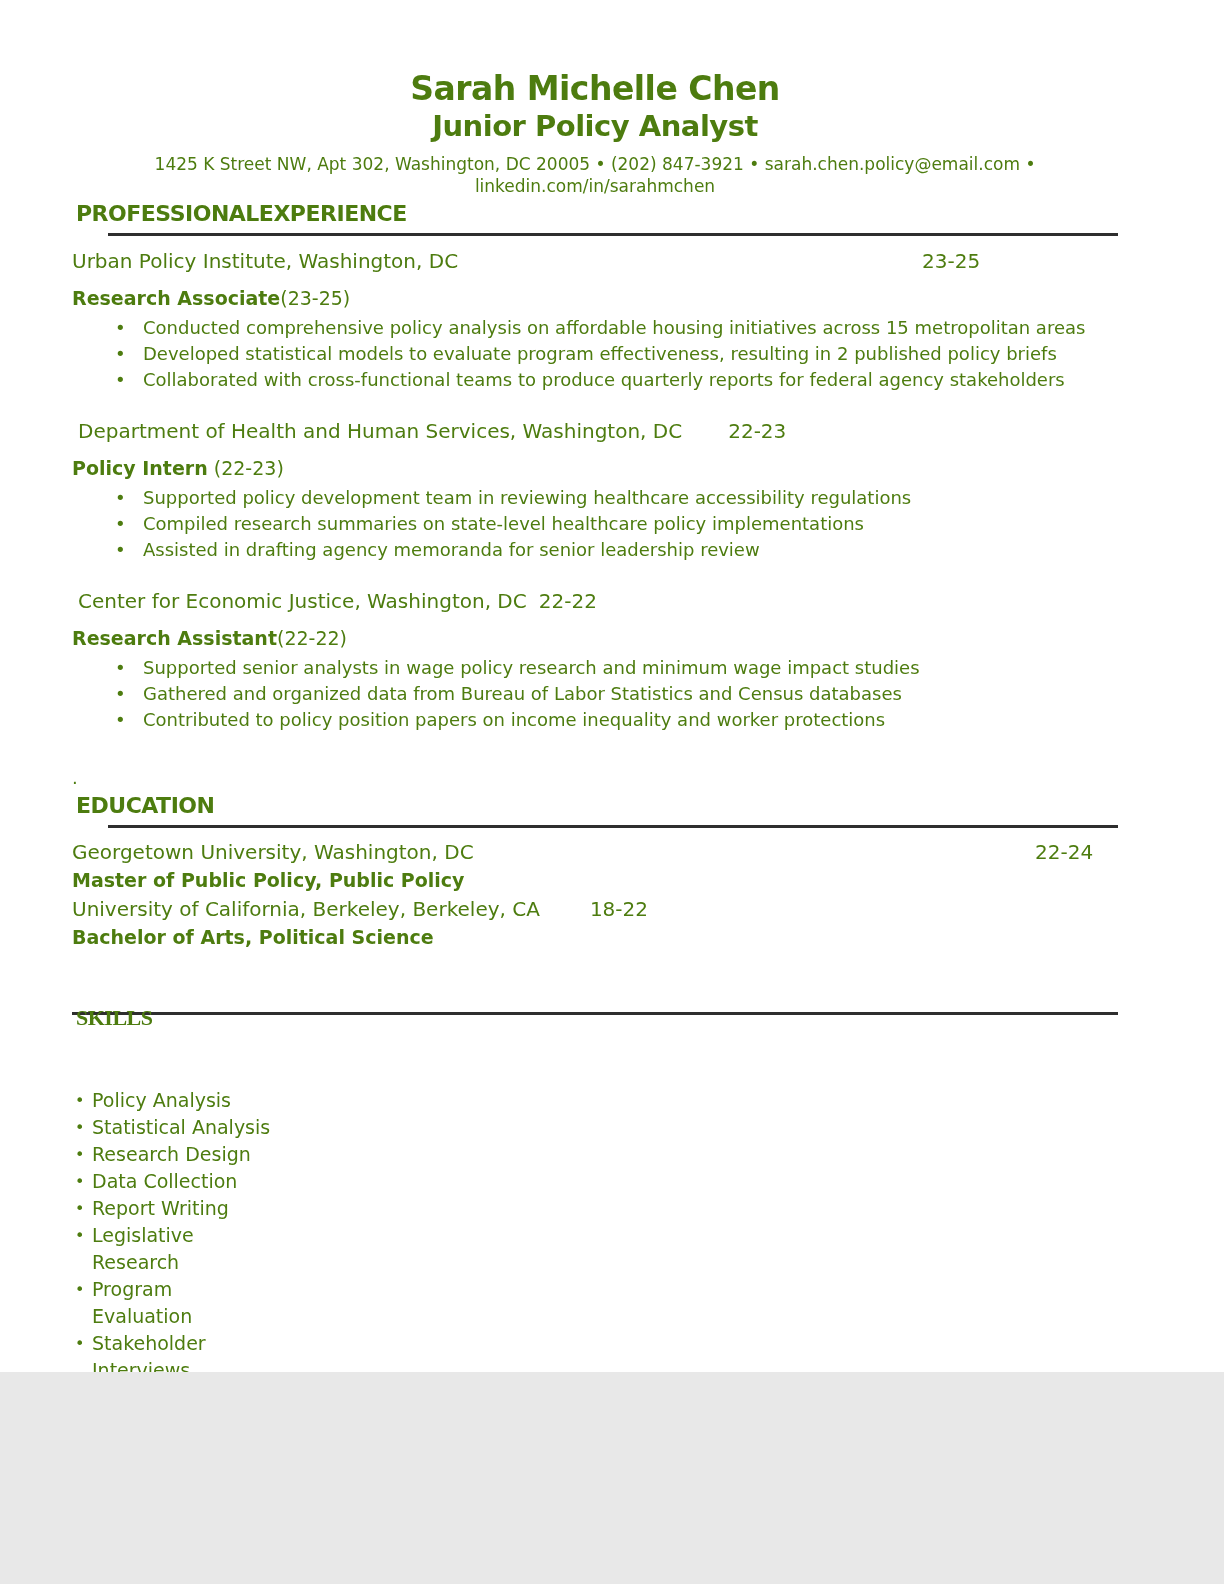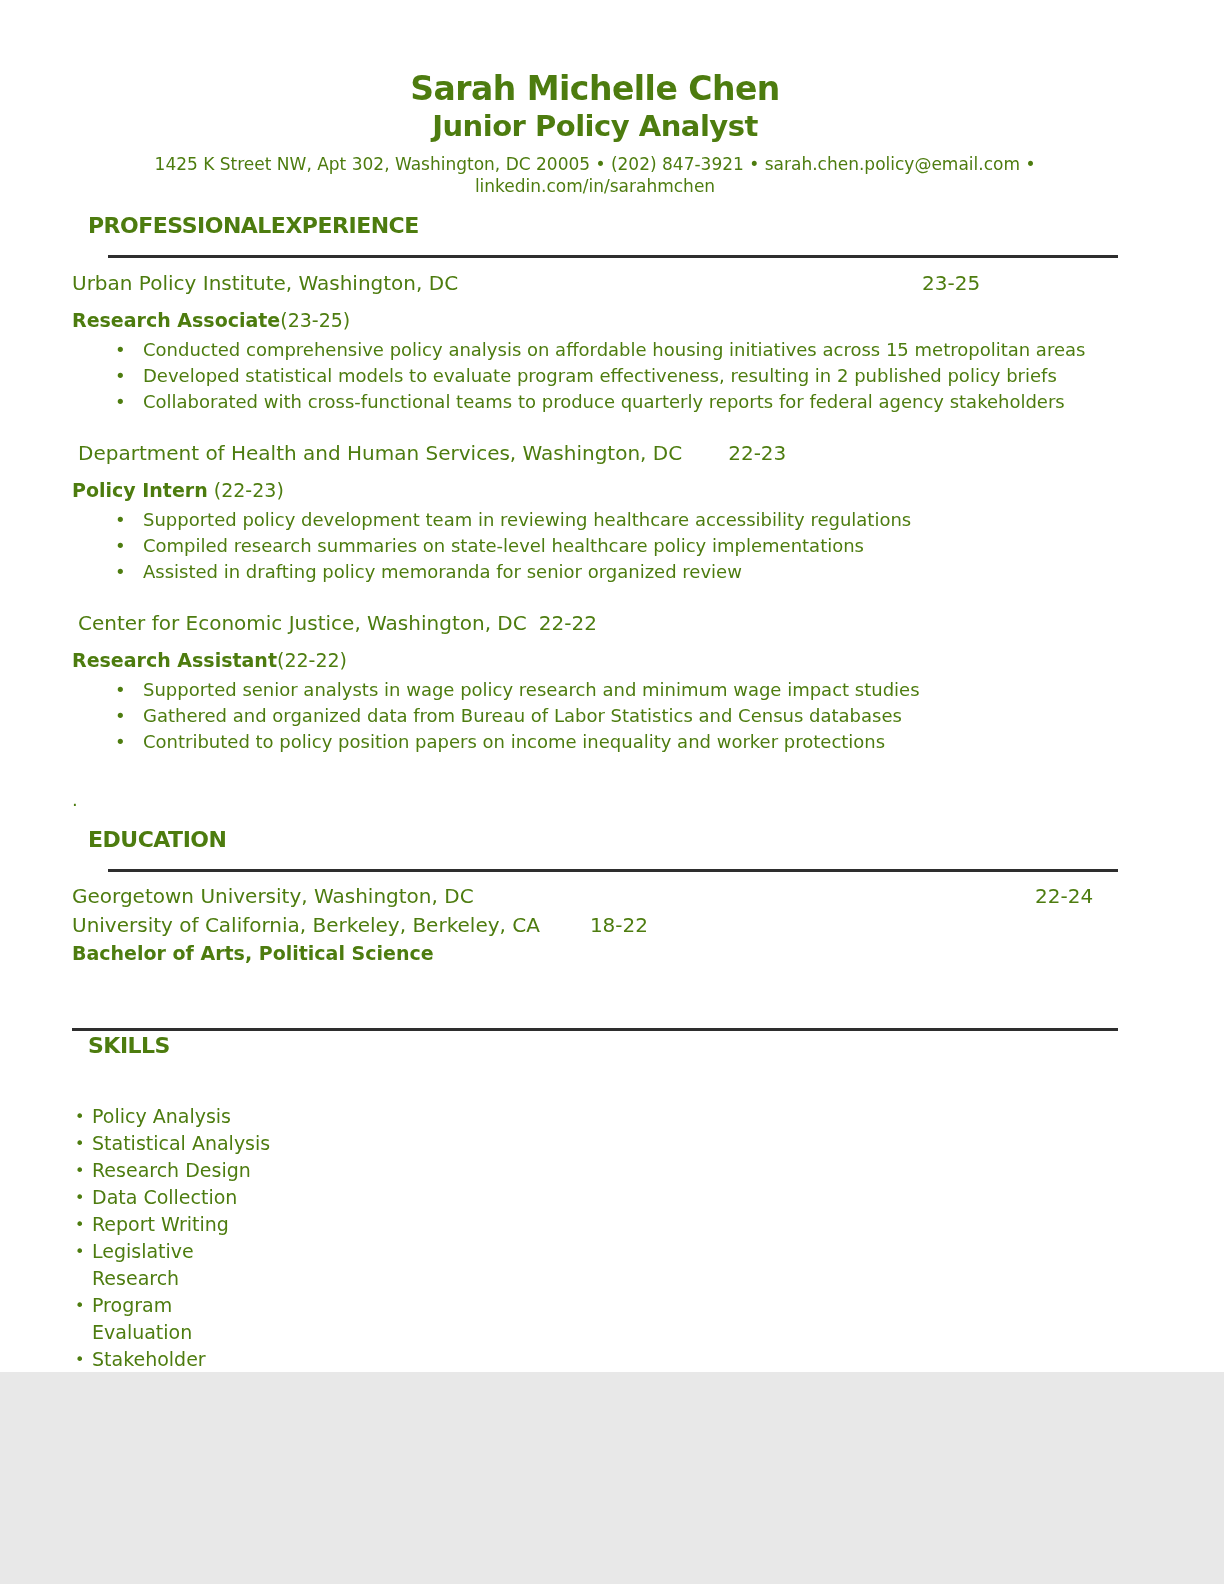--- a/index.html
+++ b/index.html
@@ -7,21 +7,21 @@
     width:1224px; height:1372px; background:#ffffff; color:#4d7c0f;
     font-family:"DejaVu Sans", "Liberation Sans", sans-serif;
     position:relative; margin:0 auto; overflow:hidden; box-sizing:border-box;
     padding:70px 106px 0 72px;
   }
   
   .name  { text-align:center; font-weight:bold; font-size:33px; line-height:1.15; letter-spacing:-0.5px; }
   .doc-title { text-align:center; font-weight:bold; font-size:29px; line-height:1.25; letter-spacing:-0.5px; }
   .contact { text-align:center; font-size:17px; line-height:22px; margin-top:9px; }
   
-  h2.sec { font-size:22px; font-weight:bold; letter-spacing:-0.5px; margin:16px; line-height:26px; }
+  h2.sec { font-size:22px; font-weight:bold; letter-spacing:-0.5px; margin:4px; line-height:26px; }
   .sec-exp { margin-top:36px; }
   .sec-edu { margin-top:22px; }
   .rule { height:3px; background:#2e2e2e; margin-left:36px; margin-top:6px; }
   
   .job { margin-top:13px; }
   .job + .job { margin-top:26px; }
   .job-header { font-size:20px; line-height:24px; position:relative; }
   .job-header .indent { padding-left:6px; }
   .date-abs-1 { position:absolute; left:850px; top:0; }
   .date-abs-2 { position:absolute; left:963px; top:0; }
@@ -34,21 +34,21 @@
   ul.bullets li { position:relative; font-size:18px; line-height:26px; max-width:975px; }
   ul.bullets li::before { content:"\2022"; position:absolute; left:-28px; top:0; }
   .stray { margin-top:34px; font-size:18px; line-height:22px; }
   
   .edu-line { font-size:20px; line-height:24px; position:relative; margin-top:5px; }
   .edu-line.first { margin-top:12px; }
   .degree { font-size:19px; font-weight:bold; line-height:23px; margin-top:5px; }
   
   .skills-head { position:relative; margin-top:52px; height:28px; }
   .skills-rule { position:absolute; left:0; right:0; top:11px; height:3px; background:#2e2e2e; z-index:0; }
-  .skills-head h2 { position:relative; z-index:1; display:inline-block; }
+  .skills-head h2 { position:relative; z-index:1; display:inline-block;font-family:Liberation Serif, serif; }
   .skills-cols { display:flex; margin-top:58px;flex-direction:column; }
   ul.skill-list { list-style:none; margin:0; padding:0; font-size:19px; }
   ul.skill-list li { position:relative; padding-left:20px; line-height:27px; }
   ul.skill-list li::before { content:"\2022"; position:absolute; left:3px; top:0; font-size:16px; }
   .skill-col-1 { width:300px; }
   .skill-col-2 li { width:155px; }
 </style>
 </head>
 <body>
 
@@ -85,21 +85,21 @@
     <div class="job">
       <div class="job-header">
         <span class="indent">Department of Health and Human Services, Washington, DC</span><span class="date-inline-46">22-23</span>
       </div>
       <div class="role-line">
         <span class="b">Policy Intern</span><span> (22-23)</span>
       </div>
       <ul class="bullets">
         <li>Supported policy development team in reviewing healthcare accessibility regulations</li>
         <li>Compiled research summaries on state-level healthcare policy implementations</li>
-        <li>Assisted in drafting policy memoranda for senior organized review</li>
+        <li>Assisted in drafting agency memoranda for senior leadership review</li>
       </ul>
     </div>
 
     <div class="job">
       <div class="job-header">
         <span class="indent">Center for Economic Justice, Washington, DC</span><span class="date-inline-8">22-22</span>
       </div>
       <div class="role-line">
         <span class="b">Research Assistant</span><span>(22-22)</span>
       </div>
@@ -114,20 +114,21 @@
   </section>
 
   <section>
     <h2 class="sec sec-edu">EDUCATION</h2>
     <div class="rule"></div>
 
     <div class="edu-line first">
       <span>Georgetown University, Washington, DC</span>
       <span class="date-abs-2">22-24</span>
     </div>
+    <div class="degree">Master of Public Policy, Public Policy</div>
 
     <div class="edu-line">
       <span>University of California, Berkeley, Berkeley, CA</span><span class="date-inline-50">18-22</span>
     </div>
     <div class="degree">Bachelor of Arts, Political Science</div>
   </section>
 
   <section>
     <div class="skills-head">
       <div class="skills-rule"></div>

